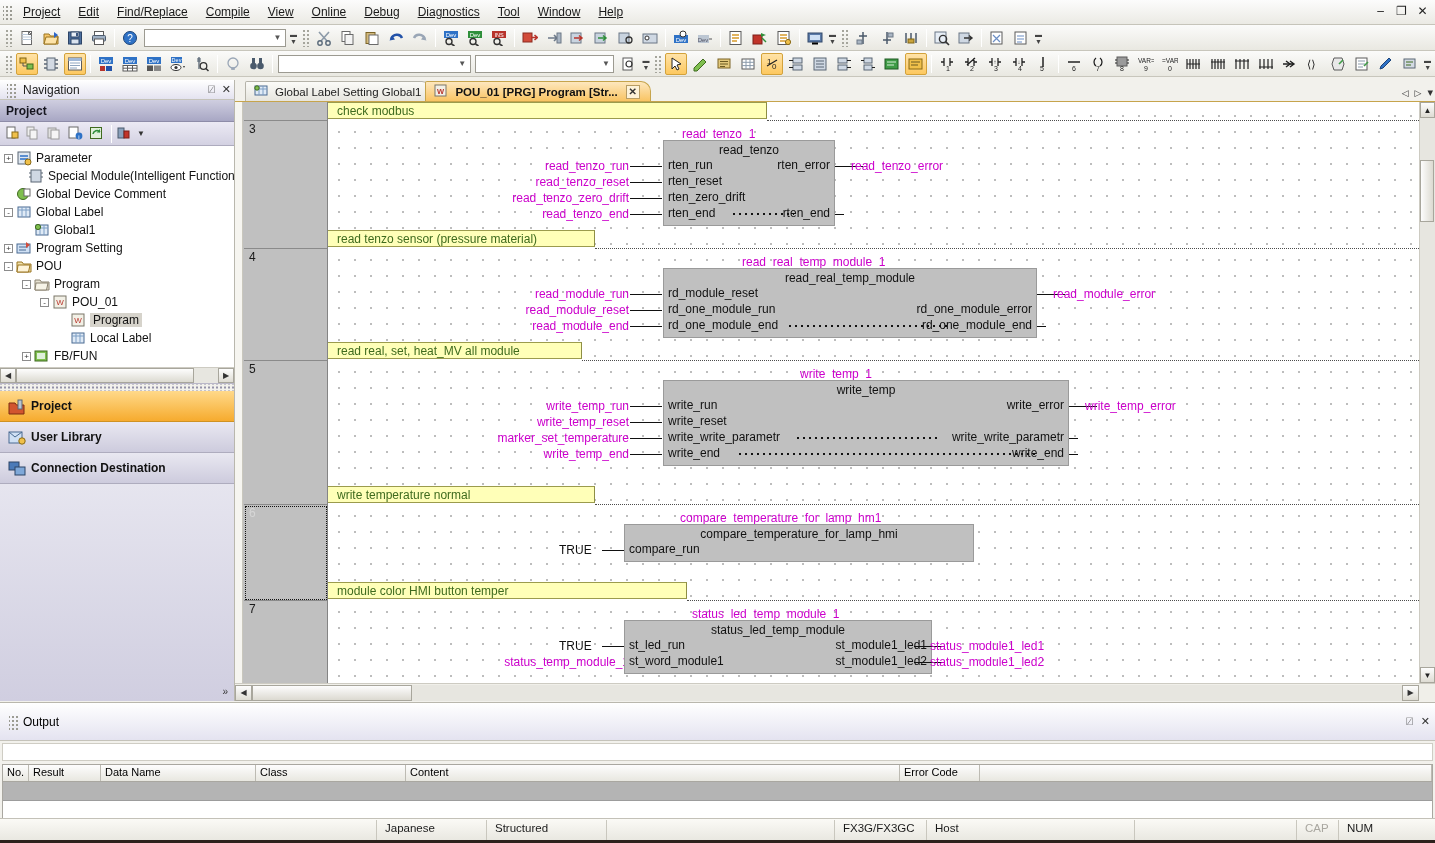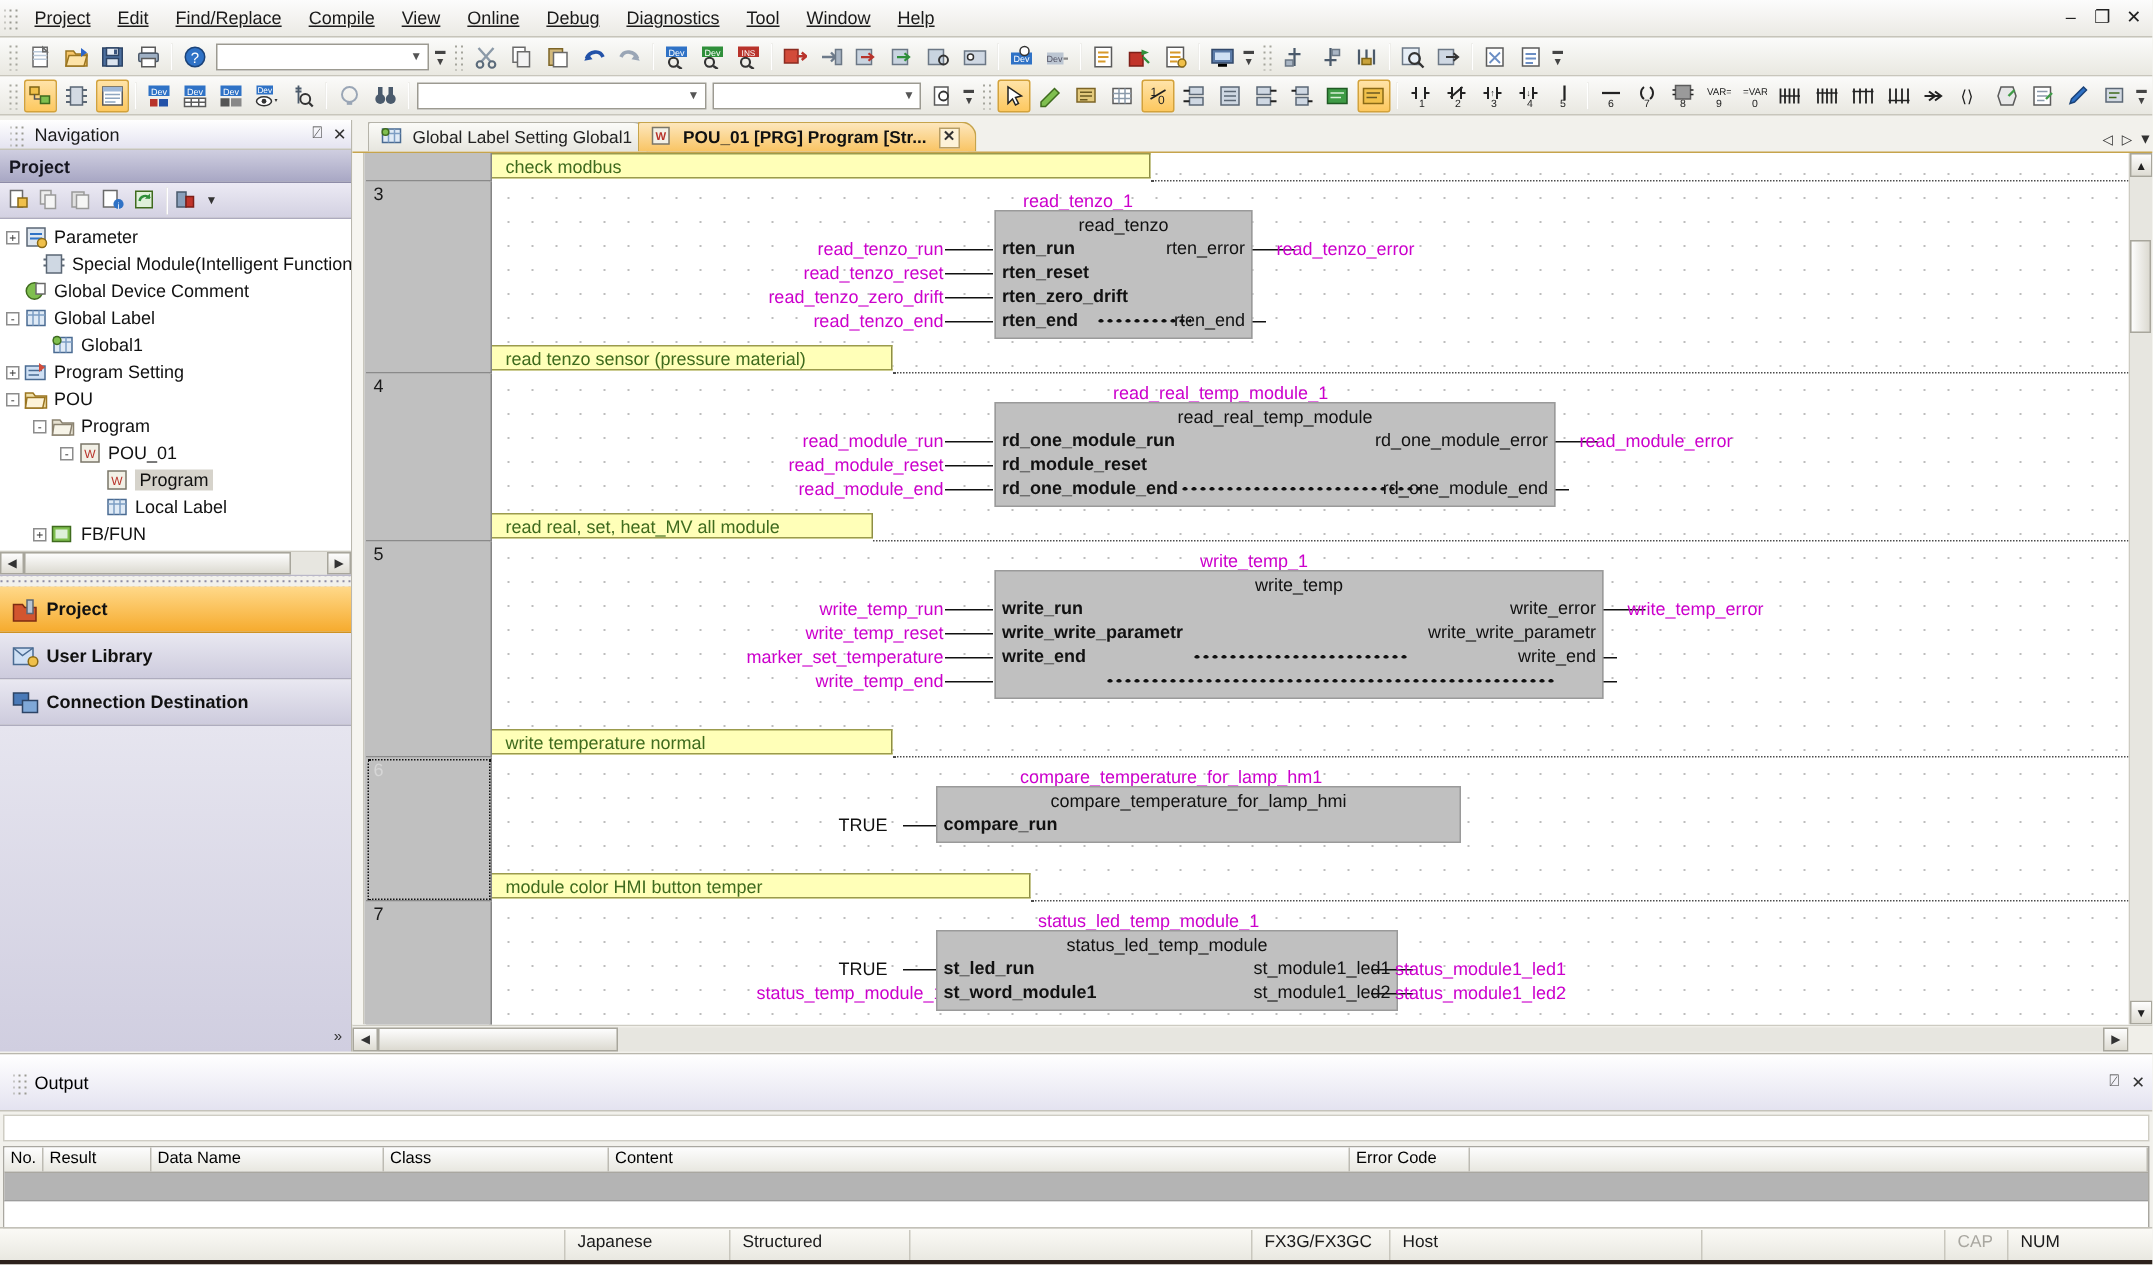--- a/index.html
+++ b/index.html
@@ -163,21 +163,21 @@
     background-image: radial-gradient(circle, #bdbdbd 0.9px, transparent 1px);
     background-size: 16px 16px; background-position: 4px 6px;
   }
 
   .fb {
     position: absolute; background: #c0c0c0; border: 1px solid #9a9a9a;
     font-size: 12px; color: #111;
   }
   .fb-title { text-align: center; padding-top: 2px; height: 17px; }
   .fb-row { display: flex; justify-content: space-between; height: 16px; line-height: 15px; padding: 0 4px; }
-  .pin-l { text-align: right; font-weight: bold; }
+  .pin-l { text-align: right; }
   .pin-r { text-align: right; }
   .inst-name { position: absolute; color: #cc00cc; font-size: 12px; }
   .lbl-left { position: absolute; color: #cc00cc; font-size: 12px; text-align: right; }
   .lbl-right { position: absolute; color: #cc00cc; font-size: 12px; }
   .lbl-true { position: absolute; color: #111; font-size: 12px; }
   .wire { position: absolute; border-top: 1px solid #111; height: 0; }
   .dotline { position: absolute; height: 3px;
      background-image: radial-gradient(circle, #111 1.4px, transparent 1.5px);
      background-size: 6px 4px; }
   .stub { position: absolute; border-top: 1px solid #111; height: 0; width: 9px; }
@@ -1225,25 +1225,25 @@
             <div class="inst-name" style="left:415px;top:153px">read_real_temp_module_1</div>
             <div class="lbl-left" style="left:130px;top:185px;width:172px">read_module_run</div>
             <div class="lbl-left" style="left:130px;top:201px;width:172px">read_module_reset</div>
             <div class="lbl-left" style="left:130px;top:217px;width:172px">read_module_end</div>
             <div class="wire" style="left:303px;top:192px;width:32px"></div>
             <div class="wire" style="left:303px;top:208px;width:32px"></div>
             <div class="wire" style="left:303px;top:224px;width:32px"></div>
             <div class="fb" style="left:336px;top:166px;width:374px;height:70px">
               <div class="fb-title">read_real_temp_module</div>
               <div class="fb-row">
+                <span class="pin-l">rd_module_reset</span>
+              </div>
+              <div class="fb-row">
                 <span class="pin-l">rd_one_module_run</span>
                 <span class="pin-r">rd_one_module_error</span>
-              </div>
-              <div class="fb-row">
-                <span class="pin-l">rd_module_reset</span>
               </div>
               <div class="fb-row">
                 <span class="pin-l">rd_one_module_end</span>
                 <span class="pin-r">rd_one_module_end</span>
               </div>
             </div>
             <div class="dotline" style="left:460px;top:222px;width:164px"></div>
             <div class="wire" style="left:710px;top:192px;width:28px"></div>
             <div class="stub" style="left:710px;top:224px"></div>
             <div class="lbl-right" style="left:726px;top:185px">read_module_error</div>
@@ -1259,20 +1259,23 @@
             <div class="lbl-left" style="left:130px;top:345px;width:172px">write_temp_end</div>
             <div class="wire" style="left:303px;top:304px;width:32px"></div>
             <div class="wire" style="left:303px;top:320px;width:32px"></div>
             <div class="wire" style="left:303px;top:336px;width:32px"></div>
             <div class="wire" style="left:303px;top:352px;width:32px"></div>
             <div class="fb" style="left:336px;top:278px;width:406px;height:86px">
               <div class="fb-title">write_temp</div>
               <div class="fb-row">
                 <span class="pin-l">write_run</span>
                 <span class="pin-r">write_error</span>
+              </div>
+              <div class="fb-row">
+                <span class="pin-l">write_reset</span>
               </div>
               <div class="fb-row">
                 <span class="pin-l">write_write_parametr</span>
                 <span class="pin-r">write_write_parametr</span>
               </div>
               <div class="fb-row">
                 <span class="pin-l">write_end</span>
                 <span class="pin-r">write_end</span>
               </div>
             </div>

